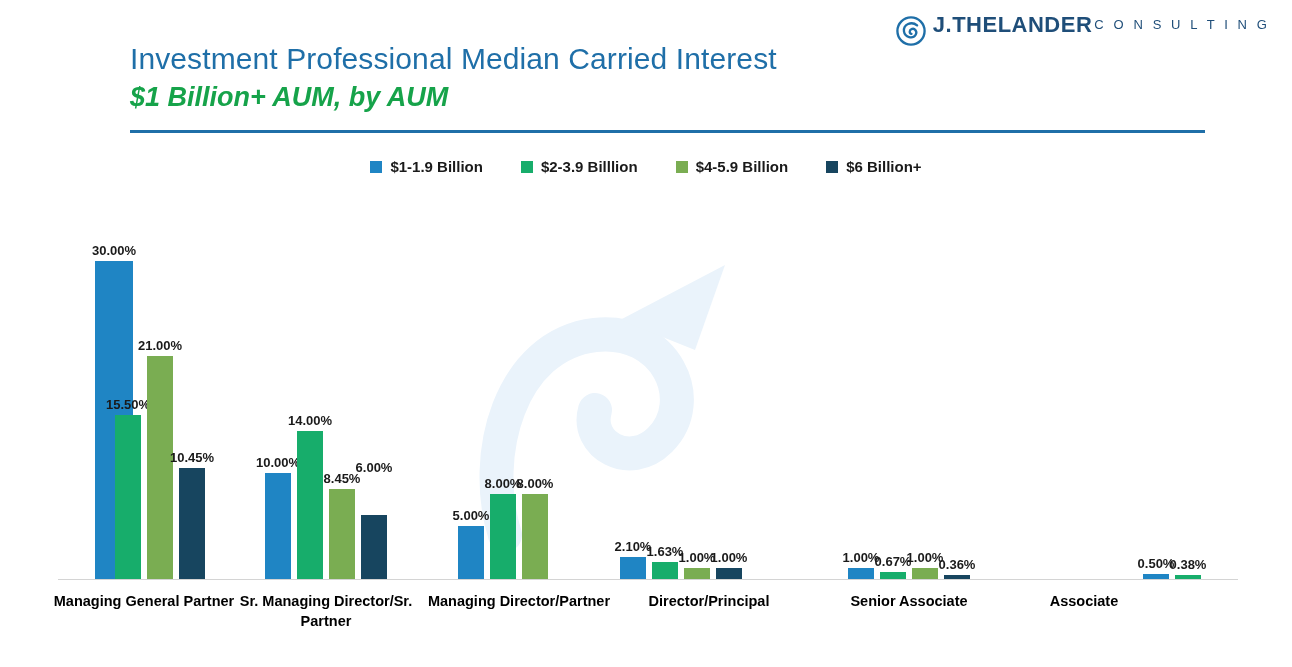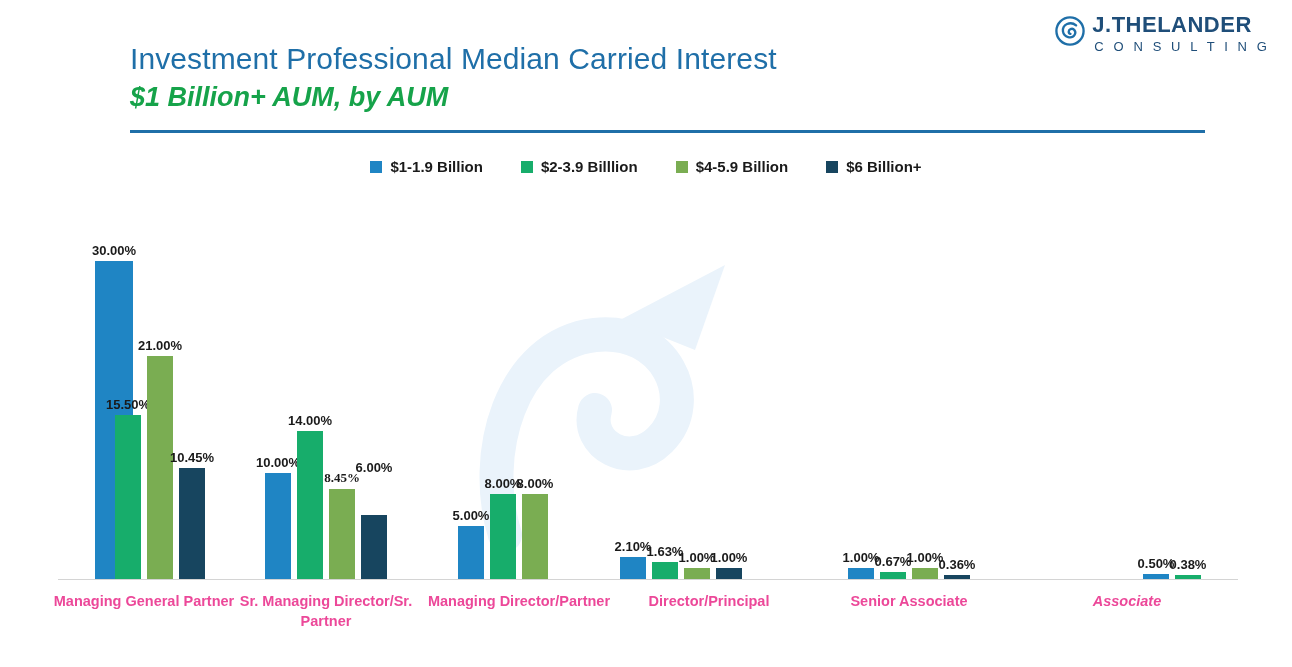--- a/index.html
+++ b/index.html
@@ -29,21 +29,21 @@
     align-items: flex-start;
     gap: 7px;
   }
   .logo-mark {
     width: 30px;
     height: 30px;
     margin-top: 2px;
   }
   .logo-text {
     display: flex;
-    flex-direction: column;
+    flex-direction: row;
     line-height: 1;
   }
   .logo-title {
     font-size: 22px;
     font-weight: bold;
     color: #1f4e79;
     letter-spacing: 0.5px;
   }
   .logo-sub {
     font-size: 13px;
@@ -160,21 +160,21 @@
     left: 58px;
     top: 592px;
     width: 1180px;
     height: 70px;
   }
   .cat {
     position: absolute;
     text-align: center;
     font-size: 14.5px;
     font-weight: bold;
-    color: #ec4899;
+    color: #000000;
     line-height: 1.35;
   }
 </style>
 </head>
 <body>
 
 <div class="slide">
 
   <div class="logo">
     <svg class="logo-mark" viewBox="0 0 64 64">
@@ -239,21 +239,21 @@
       </div>
       <div class="group" style="left: 207px; width: 122px;">
         <div class="bar-wrap" style="left: 0px; width: 26px;">
           <div class="bar-label">10.00%</div>
           <div class="bar" style="height: 106px; background: rgb(31, 133, 196);"></div>
         </div>
         <div class="bar-wrap" style="left: 32px; width: 26px;">
           <div class="bar-label">14.00%</div>
           <div class="bar" style="height: 148.4px; background: rgb(23, 173, 107);"></div>
         </div>
-        <div class="bar-wrap" style="left: 64px; width: 26px; font-family: Liberation Serif, serif;">
+        <div class="bar-wrap" style="left: 64px; width: 26px;">
           <div class="bar-label">8.45%</div>
           <div class="bar" style="height: 89.57px; background: rgb(122, 173, 82);"></div>
         </div>
         <div class="bar-wrap" style="left: 96px; width: 26px; gap: 37px;">
           <div class="bar-label">6.00%</div>
           <div class="bar" style="height: 63.6px; background: rgb(23, 69, 95);"></div>
         </div>
       </div>
       <div class="group" style="left: 400px; width: 122px;">
         <div class="bar-wrap" style="left: 0px; width: 26px;">
@@ -316,16 +316,16 @@
         </div>
       </div>
     </div>
 
   <div class="cat-labels" id="cat-labels">
       <div class="cat" style="left: -15px; width: 202px;">Managing General Partner</div>
       <div class="cat" style="left: 167px; width: 202px;">Sr. Managing Director/Sr. Partner</div>
       <div class="cat" style="left: 360px; width: 202px;">Managing Director/Partner</div>
       <div class="cat" style="left: 550px; width: 202px;">Director/Principal</div>
       <div class="cat" style="left: 750px; width: 202px;">Senior Associate</div>
-      <div class="cat" style="left: 1000px; width: 138px; font-style: italic;">Associate</div>
+      <div class="cat" style="left: 957px; width: 138px;">Associate</div>
     </div>
 
 </div>
 
 </body></html>

